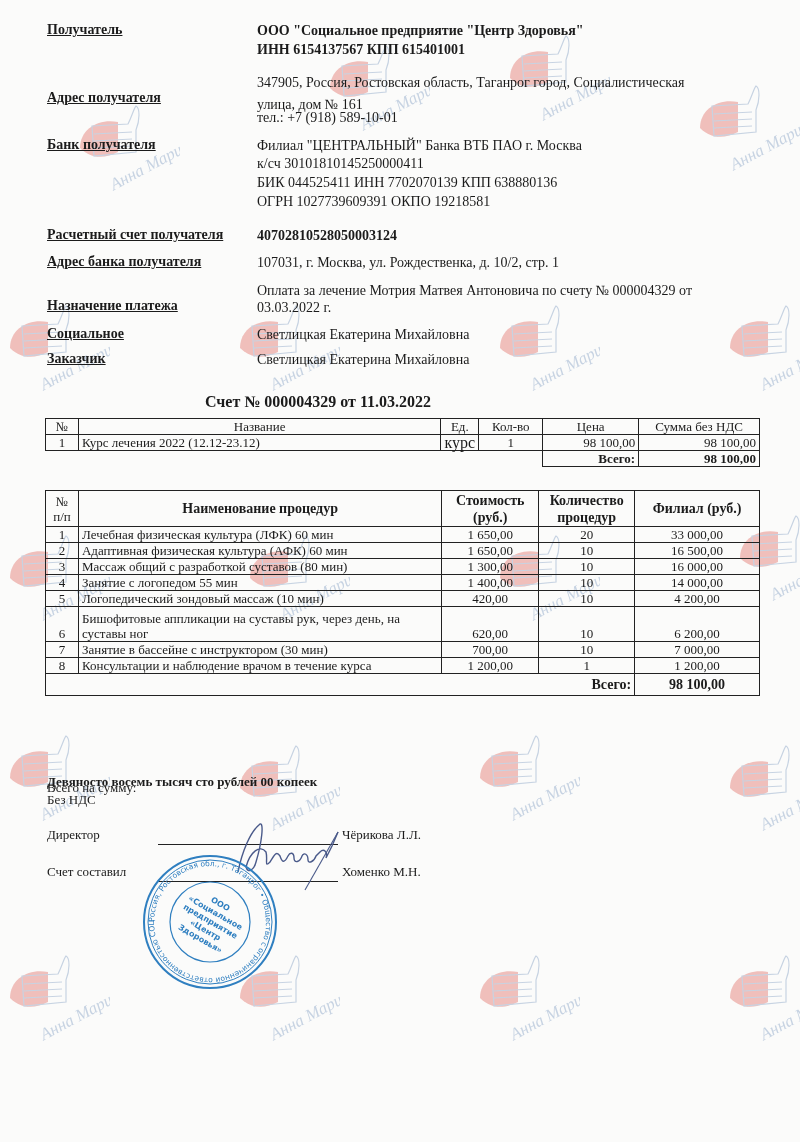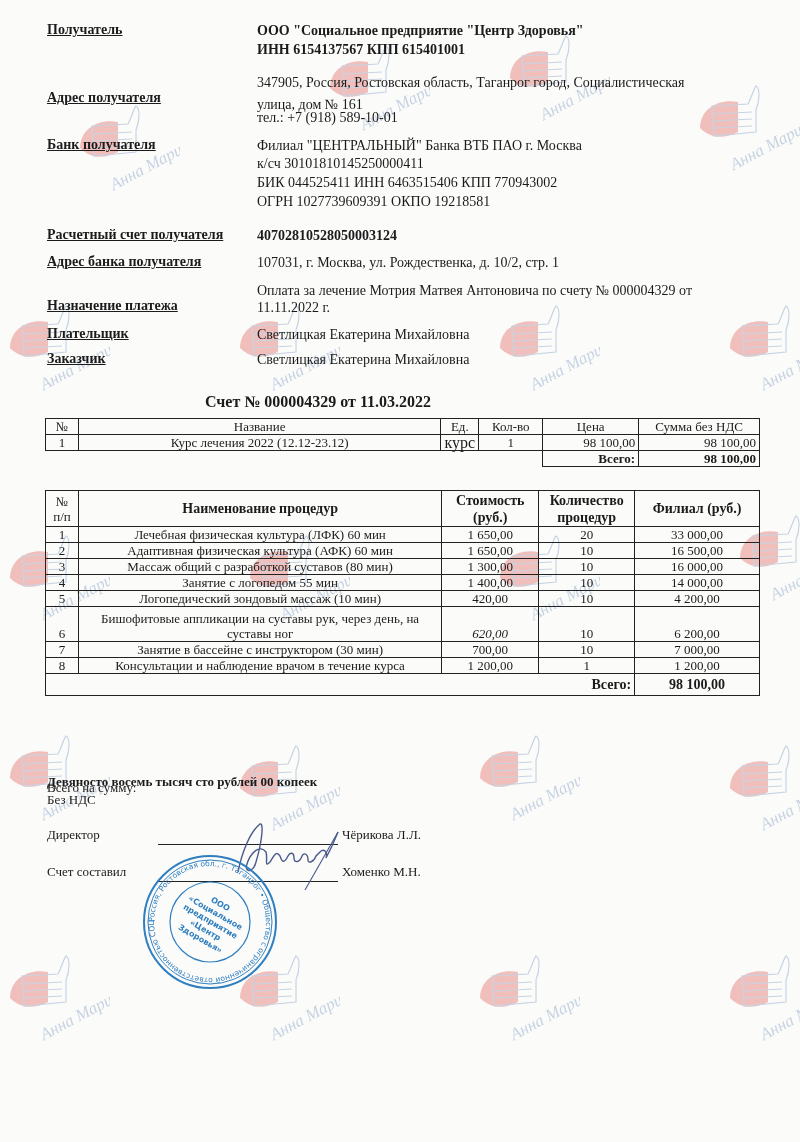--- a/index.html
+++ b/index.html
@@ -22,21 +22,21 @@
     position: absolute; top: 393px; left: 0; width: 636px; text-align: center;
     font-weight: bold; font-size: 16px;
   }
   table { border-collapse: collapse; position: absolute; font-size: 13px; }
   td, th { border: 1px solid #222; padding: 0 3px; font-weight: normal; }
   .t1 { left: 45px; top: 418px; width: 715px; }
   .t1 td { height: 15px; line-height: 15px; }
   .t2 { left: 45px; top: 490px; width: 715px; }
   .t2 th { font-weight: bold; font-size: 14px; line-height: 17px; }
   .t2 td { height: 15px; line-height: 15px; }
-  .c { text-align: center; } .r { text-align: right; } .l { text-align: center; }
+  .c { text-align: center; } .r { text-align: right; } .l { text-align: left; }
   .noborder { border: none; }
   .footer { position: absolute; left: 47px; font-size: 13px; }
   .sigline { position: absolute; height: 0; border-top: 1.5px solid #222; }
   .stamp { position: absolute; left: 140px; top: 852px; }
   .sig { position: absolute; left: 220px; top: 812px; }
 </style>
 </head>
 <body>
 
 <div id="wm-layer">
@@ -207,34 +207,34 @@
 <div class="val b" style="top:41px">ИНН 6154137567 КПП 615401001</div>
 
 <div class="val" style="top:74px">347905, Россия, Ростовская область, Таганрог город, Социалистическая</div>
 <div class="lbl" style="top:90px">Адрес получателя</div>
 <div class="val" style="top:96px">улица, дом № 161</div>
 <div class="val" style="top:109px">тел.: +7 (918) 589-10-01</div>
 
 <div class="lbl" style="top:137px">Банк получателя</div>
 <div class="val" style="top:137px">Филиал "ЦЕНТРАЛЬНЫЙ" Банка ВТБ ПАО г. Москва</div>
 <div class="val" style="top:155px">к/сч 30101810145250000411</div>
-<div class="val" style="top:174px">БИК 044525411 ИНН 6463515406 КПП 770943002</div>
+<div class="val" style="top:174px">БИК 044525411 ИНН 7702070139 КПП 638880136</div>
 <div class="val" style="top:193px">ОГРН 1027739609391 ОКПО 19218581</div>
 
 <div class="lbl" style="top:227px">Расчетный счет получателя</div>
 <div class="val b" style="top:227px">40702810528050003124</div>
 
 <div class="lbl" style="top:254px">Адрес банка получателя</div>
 <div class="val" style="top:254px">107031, г. Москва, ул. Рождественка, д. 10/2, стр. 1</div>
 
 <div class="val" style="top:282px">Оплата за лечение Мотрия Матвея Антоновича по счету № 000004329 от</div>
 <div class="lbl" style="top:298px">Назначение платежа</div>
-<div class="val" style="top:299px">11.11.2022 г.</div>
-
-<div class="lbl" style="top:326px">Плательщик</div>
+<div class="val" style="top:299px">03.03.2022 г.</div>
+
+<div class="lbl" style="top:326px">Социальное</div>
 <div class="val" style="top:326px">Светлицкая Екатерина Михайловна</div>
 
 <div class="lbl" style="top:351px">Заказчик</div>
 <div class="val" style="top:351px">Светлицкая Екатерина Михайловна</div>
 
 <div class="inv-title">Счет № 000004329 от 11.03.2022</div>
 
 <table class="t1">
   <colgroup>
     <col style="width:33px">
@@ -318,21 +318,21 @@
       <tr>
         <td class="c" style="font-size: 13px;">5</td>
         <td class="l">Логопедический зондовый массаж (10 мин)</td>
         <td class="c">420,00</td>
         <td class="c">10</td>
         <td class="c">4 200,00</td>
       </tr>
       <tr>
         <td class="c" style="vertical-align: bottom; height: 34px; font-size: 13px;">6</td>
         <td class="l" style="vertical-align: bottom; height: 34px;">Бишофитовые аппликации на суставы рук, через день, на суставы ног</td>
-        <td class="c" style="vertical-align: bottom; height: 34px; font-style: italic;">620,00</td>
+        <td class="c" style="vertical-align: bottom; height: 34px;">620,00</td>
         <td class="c" style="vertical-align: bottom; height: 34px;">10</td>
         <td class="c" style="vertical-align: bottom; height: 34px;">6 200,00</td>
       </tr>
       <tr>
         <td class="c" style="font-size: 13px;">7</td>
         <td class="l">Занятие в бассейне с инструктором (30 мин)</td>
         <td class="c">700,00</td>
         <td class="c">10</td>
         <td class="c">7 000,00</td>
       </tr>

